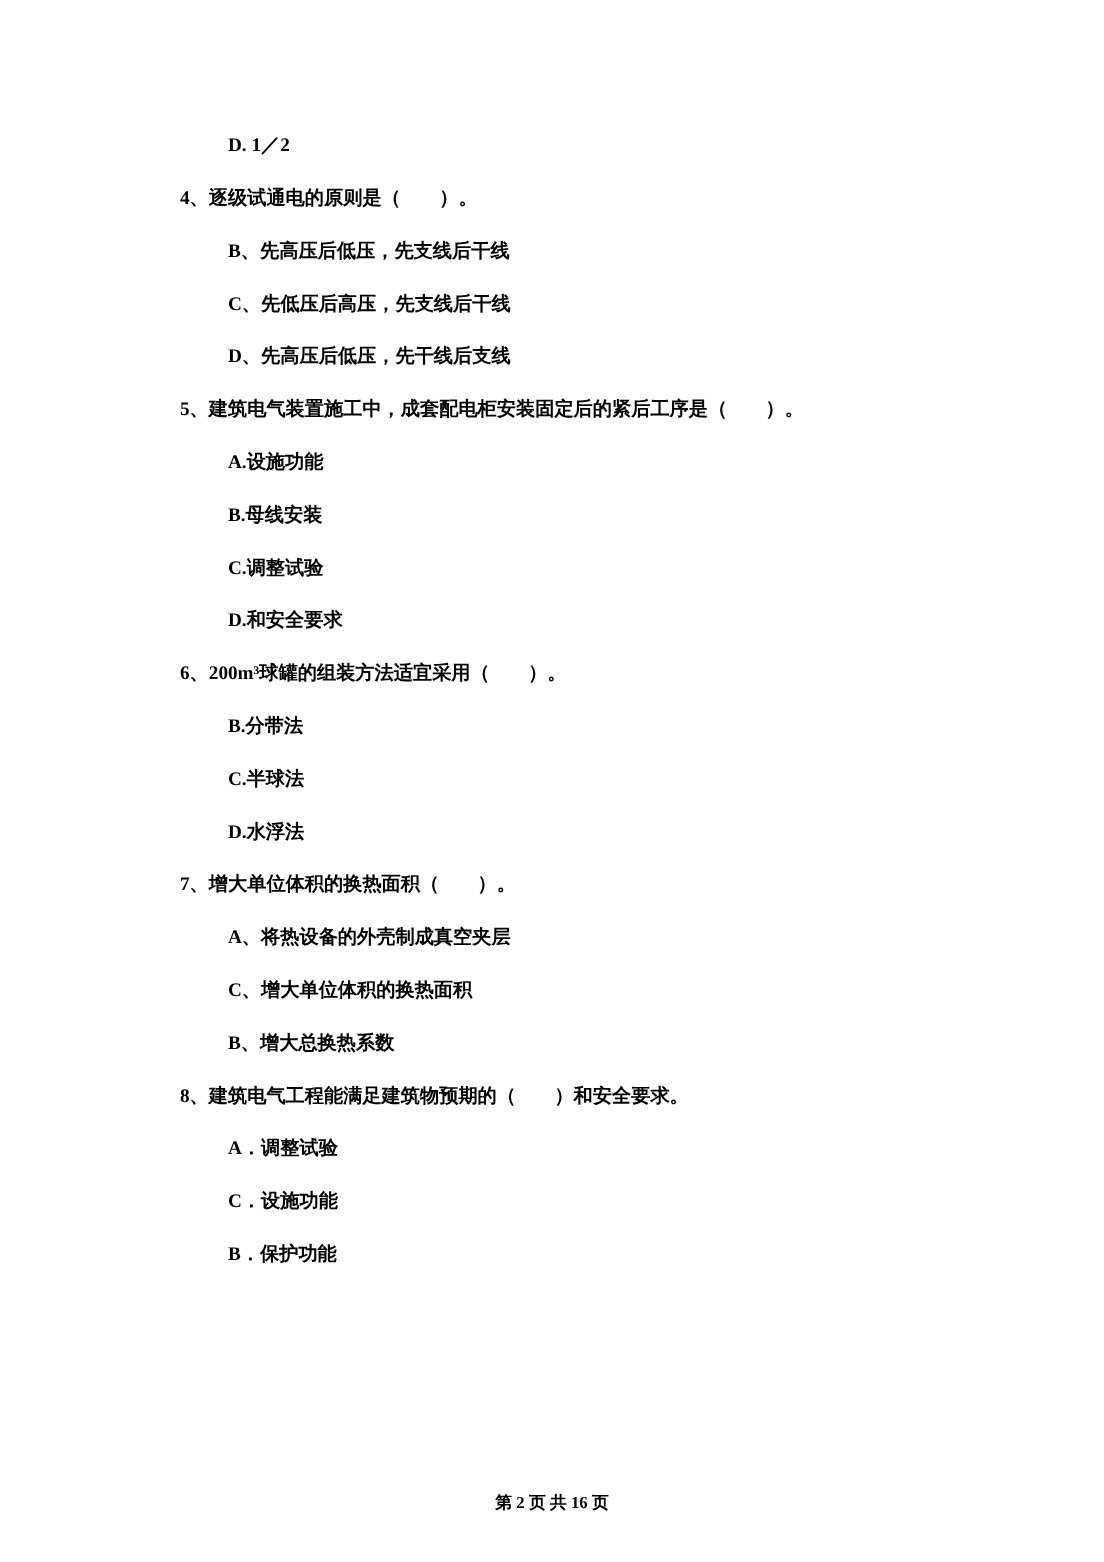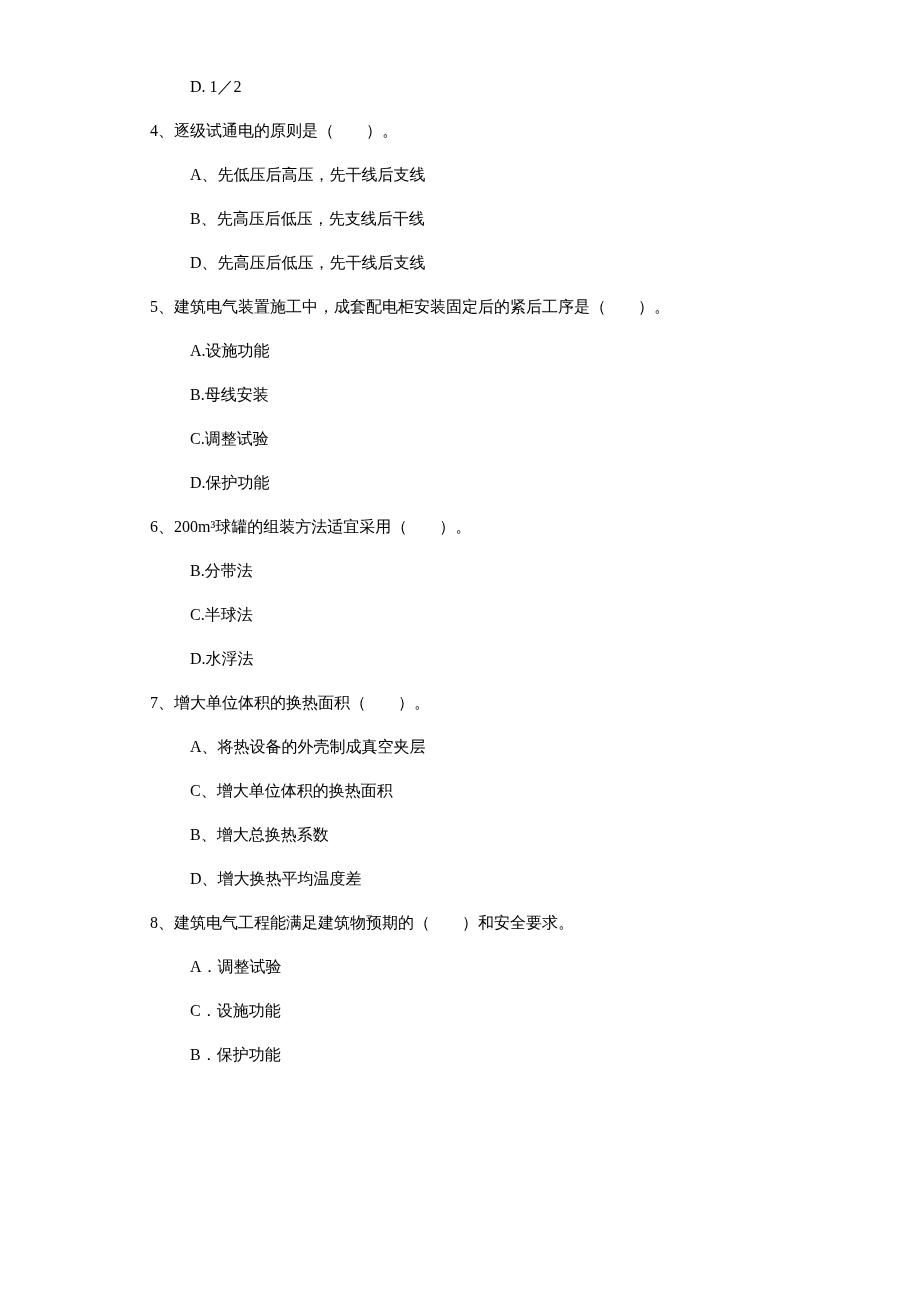--- a/index.html
+++ b/index.html
@@ -7,27 +7,28 @@
     padding: 0;
     background: #ffffff;
     font-family: "SimSun", "宋体", serif;
     color: #000000;
     width: 920px;
     height: 1302px;
     position: relative;
     box-sizing: border-box;
   }
   .page {
-    padding: 75px 150px 60px 150px;
+    padding: 110px 150px 60px 150px;
     box-sizing: border-box;
     width: 100%;
     height: 100%;
     position: relative;
     font-size: 16px;
     line-height: 1.5;
+    font-weight: bold;
   }
   .option-line {
     padding-left: 40px;
     margin-bottom: 20px;
   }
   .question-line {
     margin-bottom: 20px;
     margin-top: 4px;
   }
   .footer {
@@ -42,47 +43,47 @@
 </head>
 <body>
 
 <div class="page">
 
   <div class="option-line">D. 1／2</div>
 
   <div class="question-line">
     <span>4、</span><span>逐级试通电的原则是（　　）。</span>
   </div>
-  <div class="option-line">A、先低压后高压，先干线后支线</div>
   <div class="option-line">B、先高压后低压，先支线后干线</div>
+  <div class="option-line">C、先低压后高压，先支线后干线</div>
   <div class="option-line">D、先高压后低压，先干线后支线</div>
 
   <div class="question-line">
     <span>5、</span><span>建筑电气装置施工中，成套配电柜安装固定后的紧后工序是（　　）。</span>
   </div>
   <div class="option-line">A.设施功能</div>
   <div class="option-line">B.母线安装</div>
   <div class="option-line">C.调整试验</div>
-  <div class="option-line">D.保护功能</div>
+  <div class="option-line">D.和安全要求</div>
 
   <div class="question-line">
     <span>6、</span><span>200m³球罐的组装方法适宜采用（　　）。</span>
   </div>
   <div class="option-line">B.分带法</div>
   <div class="option-line">C.半球法</div>
   <div class="option-line">D.水浮法</div>
 
   <div class="question-line">
     <span>7、</span><span>增大单位体积的换热面积（　　）。</span>
   </div>
   <div class="option-line">A、将热设备的外壳制成真空夹层</div>
   <div class="option-line">C、增大单位体积的换热面积</div>
   <div class="option-line">B、增大总换热系数</div>
-  <div class="option-line">D、增大换热平均温度差</div>
 
   <div class="question-line">
     <span>8、</span><span>建筑电气工程能满足建筑物预期的（　　）和安全要求。</span>
   </div>
   <div class="option-line">A．调整试验</div>
   <div class="option-line">C．设施功能</div>
   <div class="option-line">B．保护功能</div>
 
+  <div class="footer">第 2 页 共 16 页</div>
 </div>
 
 </body></html>

